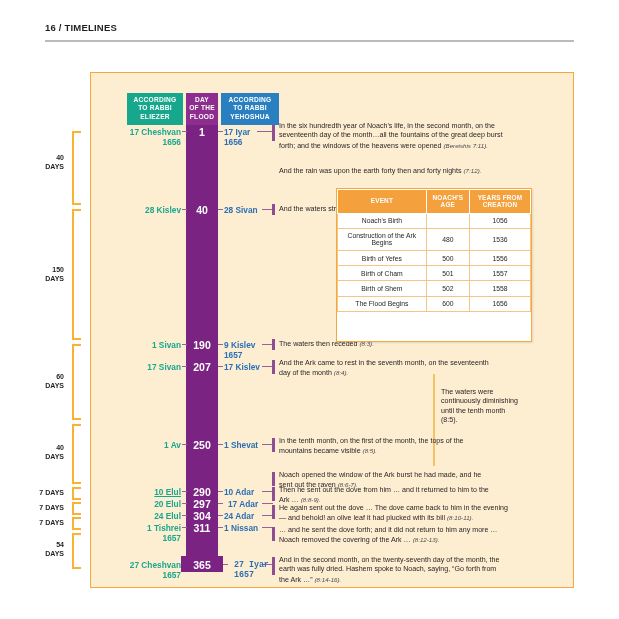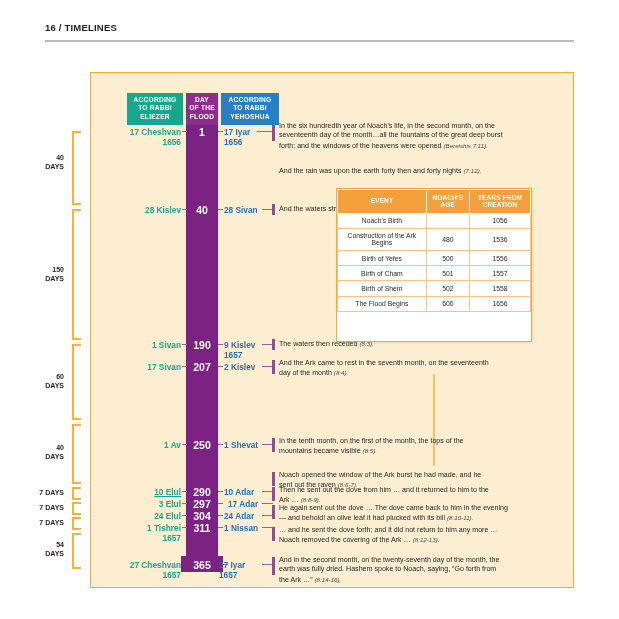--- a/index.html
+++ b/index.html
@@ -293,29 +293,32 @@
     <span>The waters then receded </span><span class="cite">(8:3).</span>
   </div>
 
   <div class="d-left" style="left:115px;top:362px;">
     <div>17 Sivan</div>
   </div>
   <div class="lead-l" style="left:182px;top:366px;width:5px;"></div>
   <div class="day-num" style="top:361px;">207</div>
   <div class="lead-r" style="left:218px;top:366px;width:5px;"></div>
   <div class="d-right" style="left:224px;top:362px;">
-    <div>2 Kislev</div>
+    <div>17 Kislev</div>
   </div>
   <div class="lead-r" style="left:262px;top:366px;width:11px;"></div>
   <div class="tick" style="left:272px;top:360px;height:14px;"></div>
   <div class="evt" style="left:279px;top:359px;width:210px;">
     <span>And the Ark came to rest in the seventh month, on the seventeenth day of the month </span><span class="cite">(8:4).</span>
   </div>
 
   <div class="vline" style="left:433px;top:374px;height:92px;"></div>
+  <div class="sidenote" style="left:441px;top:388px;width:82px;">
+    <span>The waters were continuously diminishing until the tenth month </span><span class="cite">(8:5).</span>
+  </div>
 
   <div class="d-left" style="left:115px;top:440px;">
     <div>1 Av</div>
   </div>
   <div class="lead-l" style="left:182px;top:444px;width:5px;"></div>
   <div class="day-num" style="top:439px;">250</div>
   <div class="lead-r" style="left:218px;top:444px;width:5px;"></div>
   <div class="d-right" style="left:224px;top:440px;">
     <div>1 Shevat</div>
   </div>
@@ -339,21 +342,21 @@
   <div class="d-right" style="left:224px;top:487px;">
     <div>10 Adar</div>
   </div>
   <div class="lead-r" style="left:262px;top:491px;width:11px;"></div>
   <div class="tick" style="left:272px;top:487px;height:14px;"></div>
   <div class="evt" style="left:279px;top:486px;width:215px;">
     <span>Then he sent out the dove from him … and it returned to him to the Ark … </span><span class="cite">(8:8-9).</span>
   </div>
 
   <div class="d-left" style="left:115px;top:499px;">
-    <div>3 Elul</div>
+    <div>20 Elul</div>
   </div>
   <div class="lead-l" style="left:182px;top:503px;width:5px;"></div>
   <div class="day-num" style="top:498px;">297</div>
   <div class="lead-r" style="left:218px;top:503px;width:5px;"></div>
   <div class="d-right" style="left:228px;top:499px;">
     <div>17 Adar</div>
   </div>
   <div class="lead-r" style="left:262px;top:503px;width:11px;"></div>
 
   <div class="d-left" style="left:115px;top:511px;">
@@ -388,21 +391,21 @@
   </div>
 
   <div class="d-left" style="left:110px;top:560px;width:71px;">
     <div>27 Cheshvan</div>
     <div>1657</div>
   </div>
   <div class="lead-l" style="left:182px;top:564px;width:5px;"></div>
   <div class="day-box" style="top:556px;"></div>
   <div class="day-num" style="top:559px;">365</div>
   <div class="lead-r" style="left:223px;top:564px;width:5px;"></div>
-  <div class="d-right" style="left:219px;top:560px;">
+  <div class="d-right" style="left:234px;top:560px;font-family:Liberation Mono, monospace;">
     <div>27 Iyar</div>
     <div>1657</div>
   </div>
   <div class="lead-r" style="left:262px;top:564px;width:11px;"></div>
   <div class="tick" style="left:272px;top:557px;height:18px;"></div>
   <div class="evt" style="left:279px;top:556px;width:225px;">
     <span>And in the second month, on the twenty-seventh day of the month, the earth was fully dried. Hashem spoke to Noach, saying, “Go forth from the Ark …” </span><span class="cite">(8:14-16).</span>
   </div>
 
 </div>

